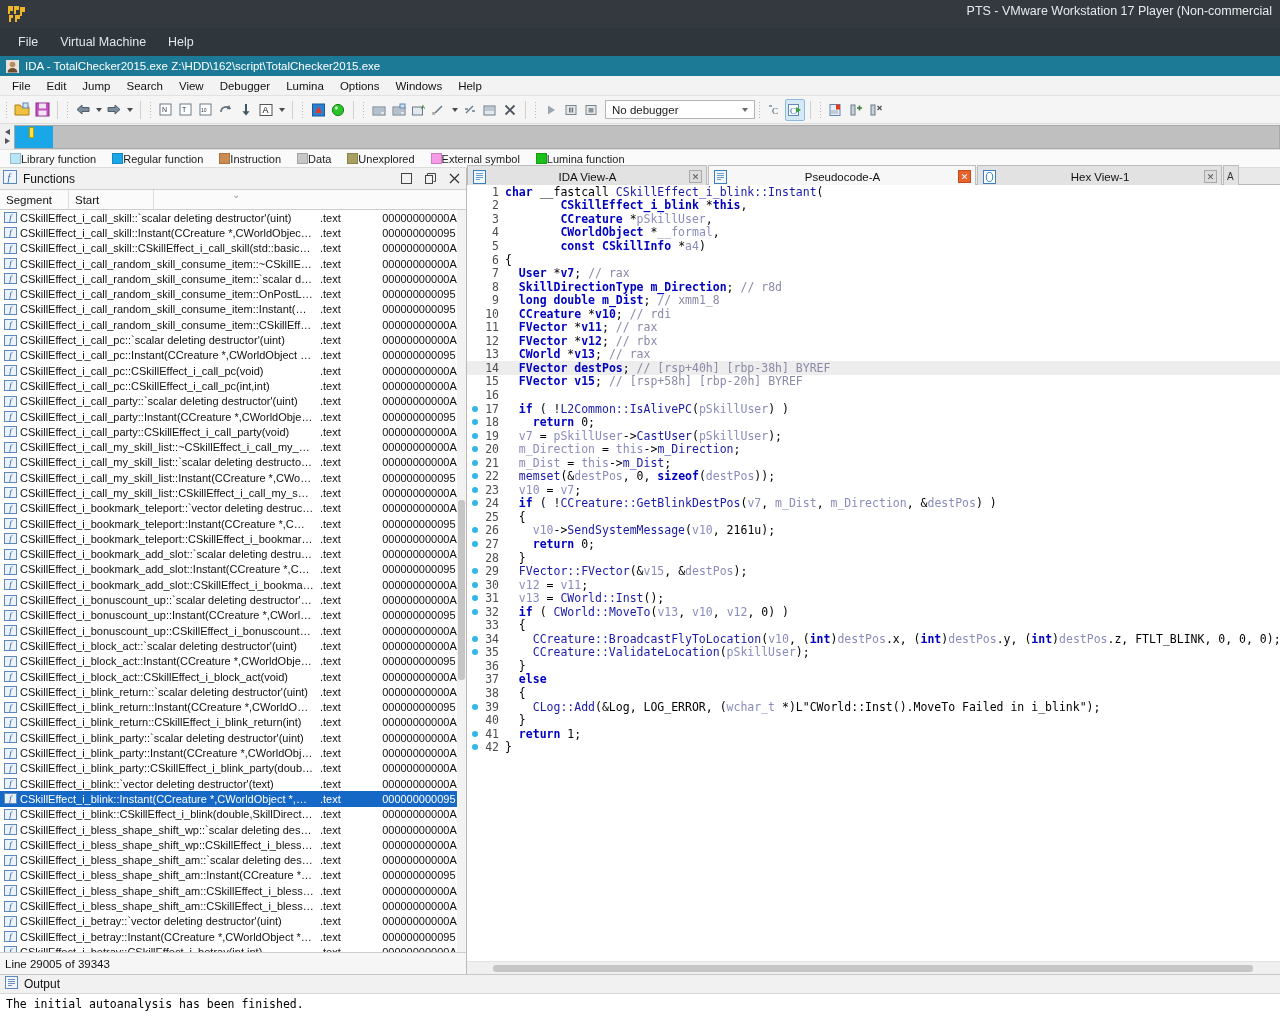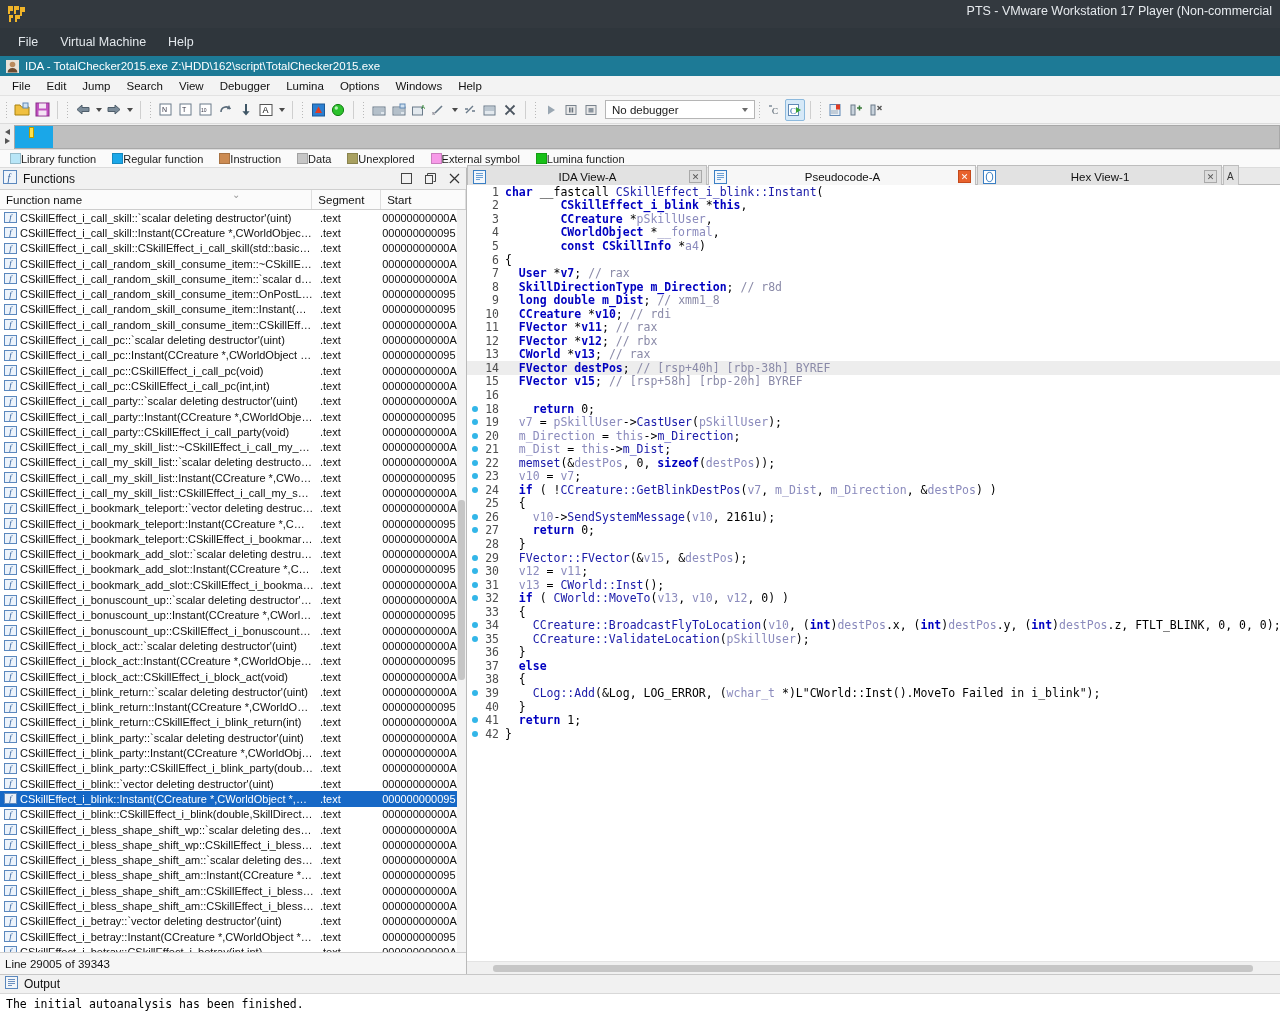--- a/index.html
+++ b/index.html
@@ -465,21 +465,20 @@
           </svg>
       </span>
       <span class="winbtn">
         <svg width="11" height="11" viewBox="0 0 11 11">
             <path d="M1 1l9 9M10 1l-9 9" stroke="#333" stroke-width="1.2"></path>
           </svg>
       </span>
     </div>
 
     <div id="fn-colhdr">
-      <div class="c c-name">Function name</div>
       <div class="c c-seg">Segment</div>
       <div class="c c-start">Start</div>
       <div id="fn-sortmark">⌄</div>
     </div>
 
     <div id="fn-list">
         <div class="frow">
           <span class="fico">f</span>
           <span class="fname">CSkillEffect_i_call_skill::`scalar deleting destructor'(uint)</span>
           <span class="fseg">.text</span>
@@ -696,21 +695,21 @@
           <span class="fstart">00000000000A</span>
         </div>
         <div class="frow">
           <span class="fico">f</span>
           <span class="fname">CSkillEffect_i_blink_party::CSkillEffect_i_blink_party(double,Ski...</span>
           <span class="fseg">.text</span>
           <span class="fstart">00000000000A</span>
         </div>
         <div class="frow">
           <span class="fico">f</span>
-          <span class="fname">CSkillEffect_i_blink::`vector deleting destructor'(uint)</span>
+          <span class="fname">CSkillEffect_i_blink::`vector deleting destructor'(text)</span>
           <span class="fseg">.text</span>
           <span class="fstart">00000000000A</span>
         </div>
         <div class="frow sel">
           <span class="fico">f</span>
           <span class="fname">CSkillEffect_i_blink::Instant(CCreature *,CWorldObject *,CSkil...</span>
           <span class="fseg">.text</span>
           <span class="fstart">000000000095</span>
         </div>
         <div class="frow">
@@ -821,20 +820,21 @@
         <div class="cline"><span class="bp"></span><span class="lno">7</span><span class="ctext">  <span class="kw">User</span> *<span class="kw">v7</span>; <span class="cmt">// rax</span></span></div>
         <div class="cline"><span class="bp"></span><span class="lno">8</span><span class="ctext">  <span class="kw">SkillDirectionType</span> <span class="kw">m_Direction</span>; <span class="cmt">// r8d</span></span></div>
         <div class="cline"><span class="bp"></span><span class="lno">9</span><span class="ctext">  <span class="kw">long double</span> <span class="kw">m_Dist</span>; <span class="cmt">// xmm1_8</span></span></div>
         <div class="cline"><span class="bp"></span><span class="lno">10</span><span class="ctext">  <span class="kw">CCreature</span> *<span class="kw">v10</span>; <span class="cmt">// rdi</span></span></div>
         <div class="cline"><span class="bp"></span><span class="lno">11</span><span class="ctext">  <span class="kw">FVector</span> *<span class="kw">v11</span>; <span class="cmt">// rax</span></span></div>
         <div class="cline"><span class="bp"></span><span class="lno">12</span><span class="ctext">  <span class="kw">FVector</span> *<span class="kw">v12</span>; <span class="cmt">// rbx</span></span></div>
         <div class="cline"><span class="bp"></span><span class="lno">13</span><span class="ctext">  <span class="kw">CWorld</span> *<span class="kw">v13</span>; <span class="cmt">// rax</span></span></div>
         <div class="cline hl"><span class="bp"></span><span class="lno">14</span><span class="ctext">  <span class="kw">FVector</span> <span class="kw">destPos</span>; <span class="cmt">// [rsp+40h] [rbp-38h] BYREF</span></span></div>
         <div class="cline"><span class="bp"></span><span class="lno">15</span><span class="ctext">  <span class="kw">FVector</span> <span class="kw">v15</span>; <span class="cmt">// [rsp+58h] [rbp-20h] BYREF</span></span></div>
         <div class="cline"><span class="bp"></span><span class="lno">16</span><span class="ctext"></span></div>
+        <div class="cline"><span class="bp"><i></i></span><span class="lno">17</span><span class="ctext">  <span class="kw">if</span> ( !<span class="fn">L2Common::IsAlivePC</span>(<span class="var">pSkillUser</span>) )</span></div>
         <div class="cline"><span class="bp"><i></i></span><span class="lno">18</span><span class="ctext">    <span class="kw">return</span> 0;</span></div>
         <div class="cline"><span class="bp"><i></i></span><span class="lno">19</span><span class="ctext">  <span class="var">v7</span> = <span class="var">pSkillUser</span>-&gt;<span class="fn">CastUser</span>(<span class="var">pSkillUser</span>);</span></div>
         <div class="cline"><span class="bp"><i></i></span><span class="lno">20</span><span class="ctext">  <span class="var">m_Direction</span> = <span class="var">this</span>-&gt;<span class="fn">m_Direction</span>;</span></div>
         <div class="cline"><span class="bp"><i></i></span><span class="lno">21</span><span class="ctext">  <span class="var">m_Dist</span> = <span class="var">this</span>-&gt;<span class="fn">m_Dist</span>;</span></div>
         <div class="cline"><span class="bp"><i></i></span><span class="lno">22</span><span class="ctext">  <span class="fn">memset</span>(&amp;<span class="var">destPos</span>, 0, <span class="kw">sizeof</span>(<span class="var">destPos</span>));</span></div>
         <div class="cline"><span class="bp"><i></i></span><span class="lno">23</span><span class="ctext">  <span class="var">v10</span> = <span class="var">v7</span>;</span></div>
         <div class="cline"><span class="bp"><i></i></span><span class="lno">24</span><span class="ctext">  <span class="kw">if</span> ( !<span class="fn">CCreature::GetBlinkDestPos</span>(<span class="var">v7</span>, <span class="var">m_Dist</span>, <span class="var">m_Direction</span>, &amp;<span class="var">destPos</span>) )</span></div>
         <div class="cline"><span class="bp"></span><span class="lno">25</span><span class="ctext">  {</span></div>
         <div class="cline"><span class="bp"><i></i></span><span class="lno">26</span><span class="ctext">    <span class="var">v10</span>-&gt;<span class="fn">SendSystemMessage</span>(<span class="var">v10</span>, 2161u);</span></div>
         <div class="cline"><span class="bp"><i></i></span><span class="lno">27</span><span class="ctext">    <span class="kw">return</span> 0;</span></div>

